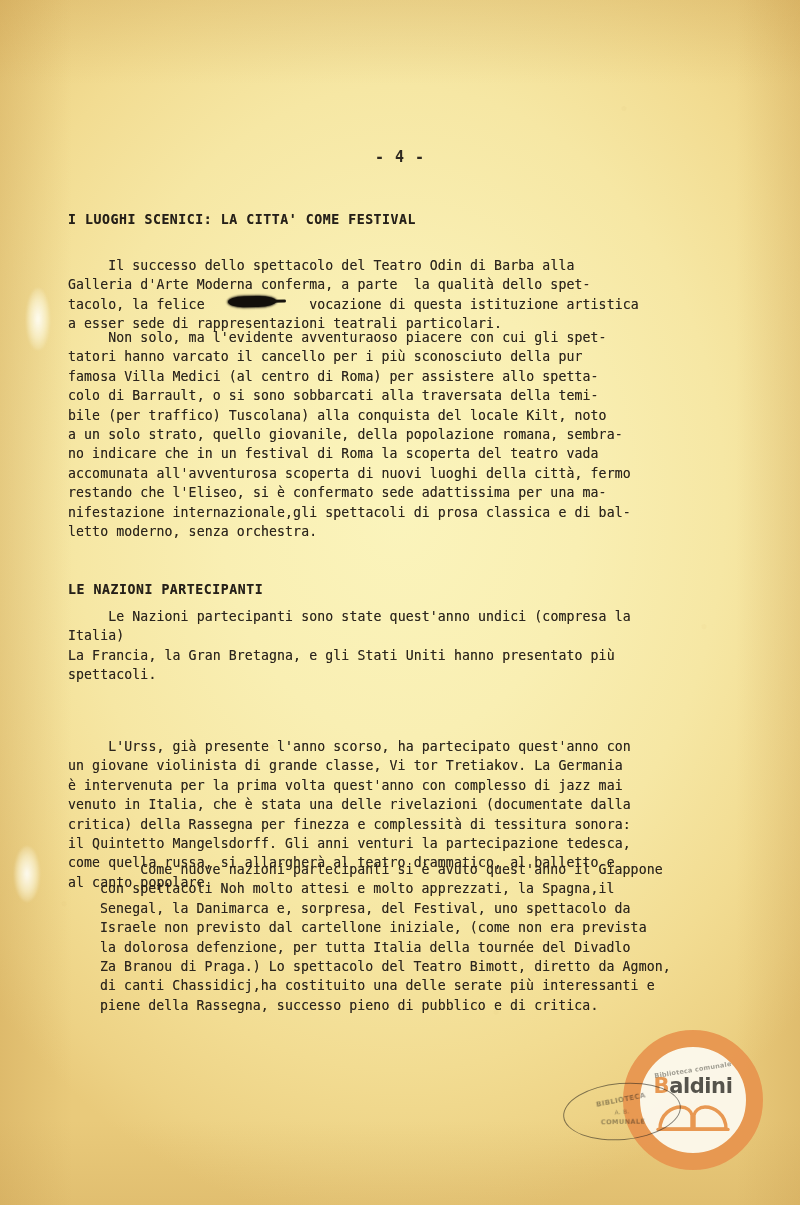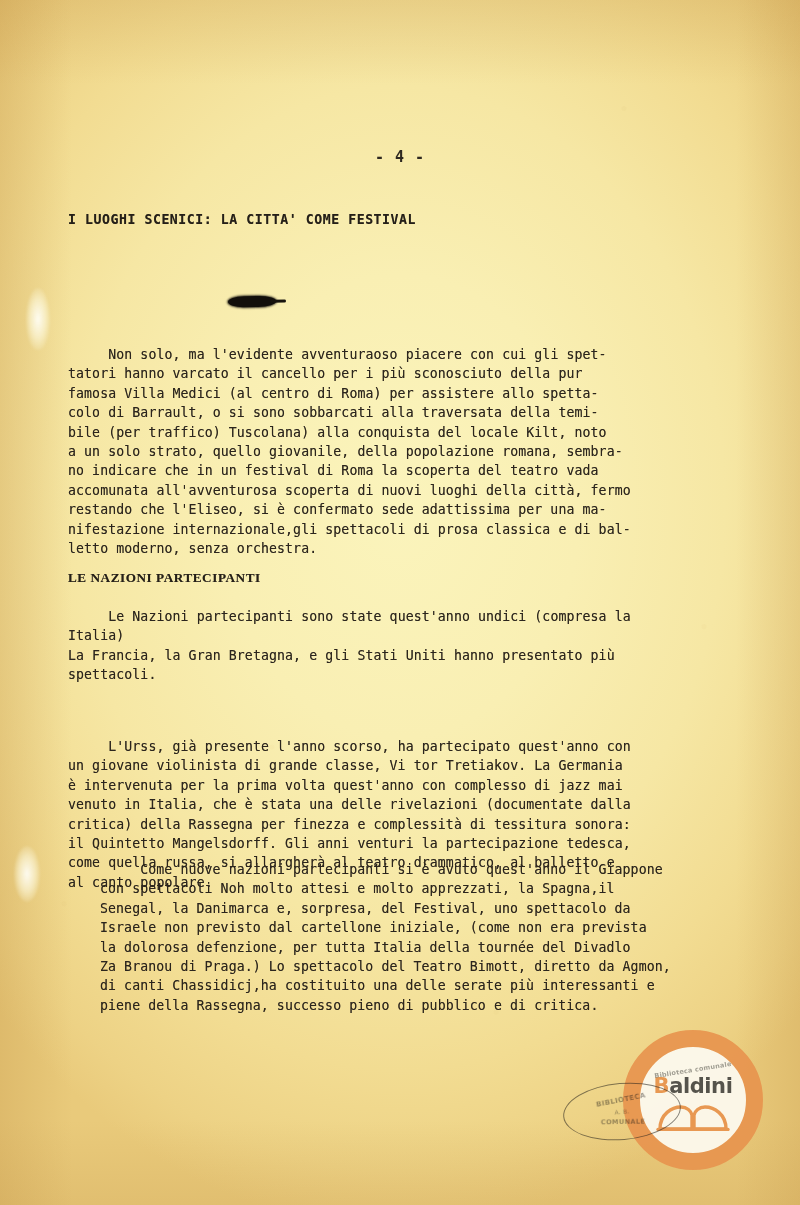--- a/index.html
+++ b/index.html
@@ -88,22 +88,22 @@
   }
 
   .heading {
     font-weight: 700;
     letter-spacing: .55px;
     color: #241f18;
   }
 
   .blk-title-1  { top: 210px; }
   .blk-para-1   { top: 256px; }
-  .blk-para-2   { top: 345px; }
-  .blk-title-2  { top: 568px; font-family: Liberation Serif, serif; }
+  .blk-para-2   { top: 328px; }
+  .blk-title-2  { top: 580px; }
   .blk-para-3   { top: 607px; }
   .blk-para-4   { top: 737px; }
   .blk-para-5   { top: 860px; margin-left: 32px; }
 
   
   .redaction {
     position: absolute;
     left: 228px;
     top: 296px;
     width: 48px;
@@ -223,20 +223,24 @@
 
   <div class="smudge smudge-a"></div>
   <div class="smudge smudge-b"></div>
 
   <div class="content">
 
     <div class="page-number">- 4 -</div>
 
     <div class="typed heading blk-title-1">I LUOGHI SCENICI: LA CITTA' COME FESTIVAL</div>
 
+    <div class="typed blk-para-1">     Il successo dello spettacolo del Teatro Odin di Barba alla
+Galleria d'Arte Moderna conferma, a parte  la qualità dello spet-
+tacolo, la felice             vocazione di questa istituzione artistica
+a esser sede di rappresentazioni teatrali particolari.</div>
 
     <div class="redaction"></div>
 
     <div class="typed blk-para-2">     Non solo, ma l'evidente avventuraoso piacere con cui gli spet-
 tatori hanno varcato il cancello per i più sconosciuto della pur
 famosa Villa Medici (al centro di Roma) per assistere allo spetta-
 colo di Barrault, o si sono sobbarcati alla traversata della temi-
 bile (per traffico) Tuscolana) alla conquista del locale Kilt, noto
 a un solo strato, quello giovanile, della popolazione romana, sembra-
 no indicare che in un festival di Roma la scoperta del teatro vada

